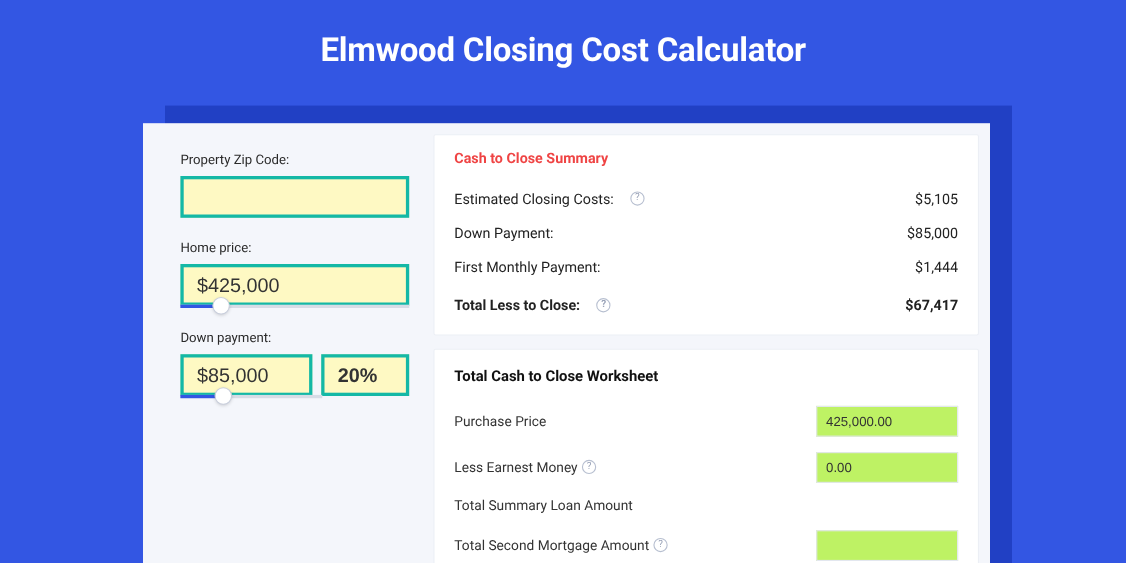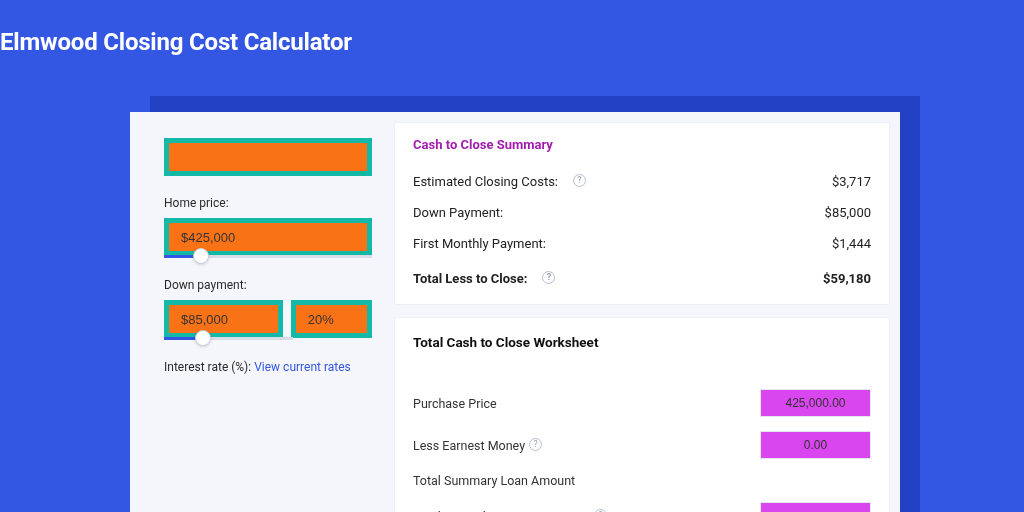--- a/index.html
+++ b/index.html
@@ -1,21 +1,22 @@
 <!DOCTYPE html>
 <html><head>
 <meta charset="utf-8">
 <style>
   * { box-sizing: border-box; margin: 0; padding: 0; }
   html, body { width: 1024px; height: 512px; overflow: hidden; font-family: -apple-system, BlinkMacSystemFont, "Segoe UI", Roboto, Arial, sans-serif; }
   body { background: #3356e3; }
 
   .hero-title {
+    text-align: center;
     color: #fff;
-    font-size: 24px;
+    font-size: 30px;
     font-weight: 700;
     padding: 28px 0 24px 0;
     letter-spacing: -0.2px;
   }
 
   .shadow-panel {
     position: absolute;
     left: 150px;
     top: 96px;
     width: 770px;
@@ -41,23 +42,23 @@
   .field-label {
     font-size: 12px;
     color: #2a2a2a;
     margin-bottom: 8px;
   }
   .field-label a { color: #3356e3; text-decoration: none; }
 
   .text-input {
     width: 100%;
     height: 38px;
-    border: 5px solid #14b8a6;
-    background: #f97316;
-    font-size: 13px;
+    border: 3px solid #14b8a6;
+    background: #fef9c3;
+    font-size: 18px;
     padding: 0 12px;
     color: #333;
   }
   .field-block { margin-bottom: 20px; }
 
   .slider-wrap { position: relative; }
   .slider-track {
     position: relative;
     height: 3px;
     background: #d7dce6;
@@ -73,38 +74,38 @@
     top: -7px;
     width: 16px; height: 16px;
     border-radius: 50%;
     background: #fff;
     border: 1px solid #c8cedc;
     box-shadow: 0 1px 3px rgba(0,0,0,0.15);
   }
 
   .row-split { display: flex; gap: 8px; }
   .row-split .text-input:first-child { flex: 1.8; }
-  .row-split .text-input:last-child { flex: 1; }
+  .row-split .text-input:last-child { flex: 1; font-weight: bold; }
 
   
   .main {
     flex: 1;
     padding: 0 0 0 0;
   }
   .summary-card {
     background: #fff;
     border: 1px solid #eceff5;
     border-radius: 2px;
     margin: 10px 10px 12px 0;
     padding: 14px 18px 10px 18px;
   }
   .summary-title {
     font-size: 13px;
     font-weight: 700;
-    color: #a21caf;
+    color: #ef4444;
     margin-bottom: 14px;
   }
   .summary-row {
     display: flex;
     justify-content: space-between;
     align-items: center;
     font-size: 13px;
     color: #222;
     padding: 8px 0;
   }
@@ -126,54 +127,55 @@
     background: #fff;
     border: 1px solid #eceff5;
     border-radius: 2px;
     margin: 0 10px 0 0;
     padding: 16px 18px 0 18px;
   }
   .worksheet-title {
     font-size: 13.5px;
     font-weight: 700;
     color: #111;
-    margin-bottom: 32px;
+    margin-bottom: 12px;
   }
   .ws-row {
     display: flex;
     justify-content: space-between;
     align-items: center;
     font-size: 12.5px;
     color: #333;
     padding: 7px 0;
   }
   .ws-row .left { display: flex; align-items: flex-start; gap: 4px; }
   .ws-input {
-    width: 111px;
+    width: 129px;
     height: 28px;
     border: 1px solid #e3e7ef;
-    background: #d946ef;
-    text-align: center;
+    background: #bef264;
+    text-align: left;
     font-size: 12px;
     padding: 0 8px;
     color: #333;
   }
 </style>
 </head>
 <body>
 
 <div class="hero-title">Elmwood Closing Cost Calculator</div>
 
 <div class="shadow-panel"></div>
 
 <div class="calc-panel">
 
   <div class="sidebar">
 
     <div class="field-block">
+      <div class="field-label">Property Zip Code:</div>
       <input class="text-input" value="" style="">
     </div>
 
     <div class="field-block">
       <div class="field-label">Home price:</div>
       <div class="slider-wrap">
         <input class="text-input" value="$425,000" style="">
         <div class="slider-track">
           <div class="slider-fill" style="width:18%"></div>
           <div class="slider-thumb" style="left:calc(18% - 8px)"></div>
@@ -187,38 +189,35 @@
         <input class="text-input" value="$85,000" style="">
         <input class="text-input" value="20%" style="">
       </div>
       <div class="slider-track" style="width:62%">
         <div class="slider-fill" style="width:30%"></div>
         <div class="slider-thumb" style="left:calc(30% - 8px)"></div>
       </div>
     </div>
 
     <div class="field-block">
-      <div class="field-label">
-        <span>Interest rate (%): </span><a href="#">View current rates</a>
-      </div>
     </div>
 
   </div>
 
   <div class="main">
 
     <div class="summary-card">
       <div class="summary-title">Cash to Close Summary</div>
 
       <div class="summary-row">
         <span class="left">
           <span>Estimated Closing Costs:</span>
           <span class="help-icon">?</span>
         </span>
-        <span>$3,717</span>
+        <span>$5,105</span>
       </div>
 
       <div class="summary-row">
         <span class="left">
           <span>Down Payment:</span>
         </span>
         <span>$85,000</span>
       </div>
 
       <div class="summary-row">
@@ -226,21 +225,21 @@
           <span>First Monthly Payment:</span>
         </span>
         <span>$1,444</span>
       </div>
 
       <div class="summary-row bold">
         <span class="left">
           <span>Total Less to Close:</span>
           <span class="help-icon">?</span>
         </span>
-        <span>$59,180</span>
+        <span>$67,417</span>
       </div>
     </div>
 
     <div class="worksheet-card">
       <div class="worksheet-title">Total Cash to Close Worksheet</div>
 
       <div class="ws-row">
         <span class="left">
           <span>Purchase Price</span>
         </span>

